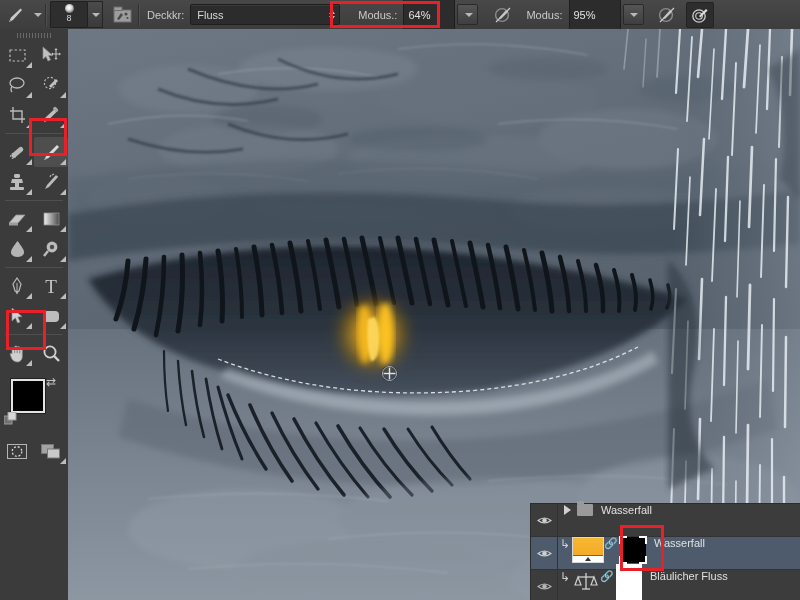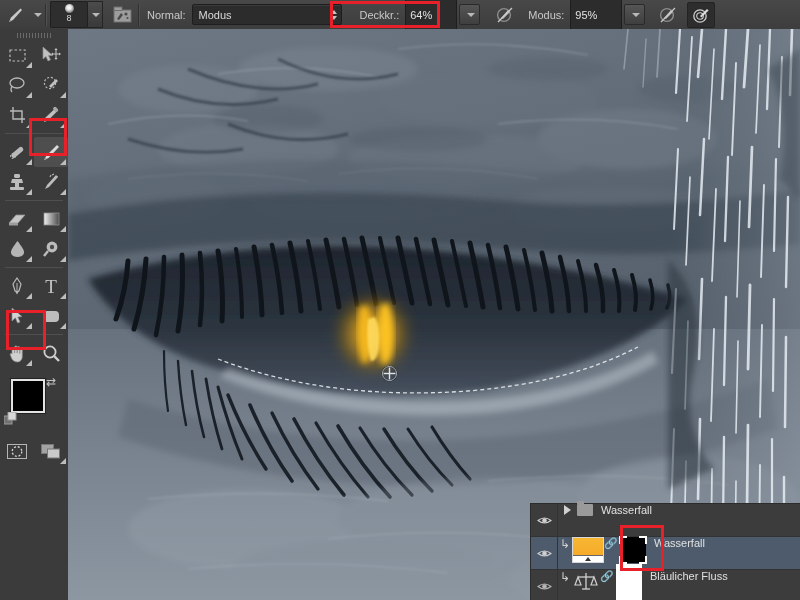--- a/index.html
+++ b/index.html
@@ -154,30 +154,30 @@
       <rect x="1" y="4" width="17" height="12" fill="#9d9d9d" stroke="#6f6f6f"></rect>
       <rect x="1" y="1" width="8" height="3.5" fill="#9d9d9d" stroke="#6f6f6f"></rect>
       <path d="M4 13 L8 7 L10 9 L6 14 Z" fill="#4a4a4a"></path>
       <circle cx="13" cy="8" r="1.6" fill="#4a4a4a"></circle>
       <circle cx="14.5" cy="12" r="1.1" fill="#4a4a4a"></circle>
     </svg>
   </div>
 
   <div class="ob-sep"></div>
 
-  <span class="ob-label">Normal:</span>
+  <span class="ob-label">Deckkr:</span>
   <div class="combo" style="width:140px;">
-    <span class="combo-text">Modus</span>
+    <span class="combo-text">Fluss</span>
     <span class="spinner">
       <span class="spin-up"></span>
         <span class="spin-dn"></span>
     </span>
   </div>
 
-  <span class="ob-label" style="margin-left:18px;">Deckkr.:</span>
+  <span class="ob-label" style="margin-left:18px;">Modus.:</span>
   <div class="numfield">
     <span>64%</span>
   </div>
   <div class="drop-btn">
     <div class="tiny-caret"></div>
   </div>
 
   <div class="airbrush-btn" style="margin-left:12px;">
     <svg width="18" height="18" viewBox="0 0 18 18">
       <circle cx="8" cy="9" r="6.4" fill="none" stroke="#8c8c8c" stroke-width="1.4"></circle>

